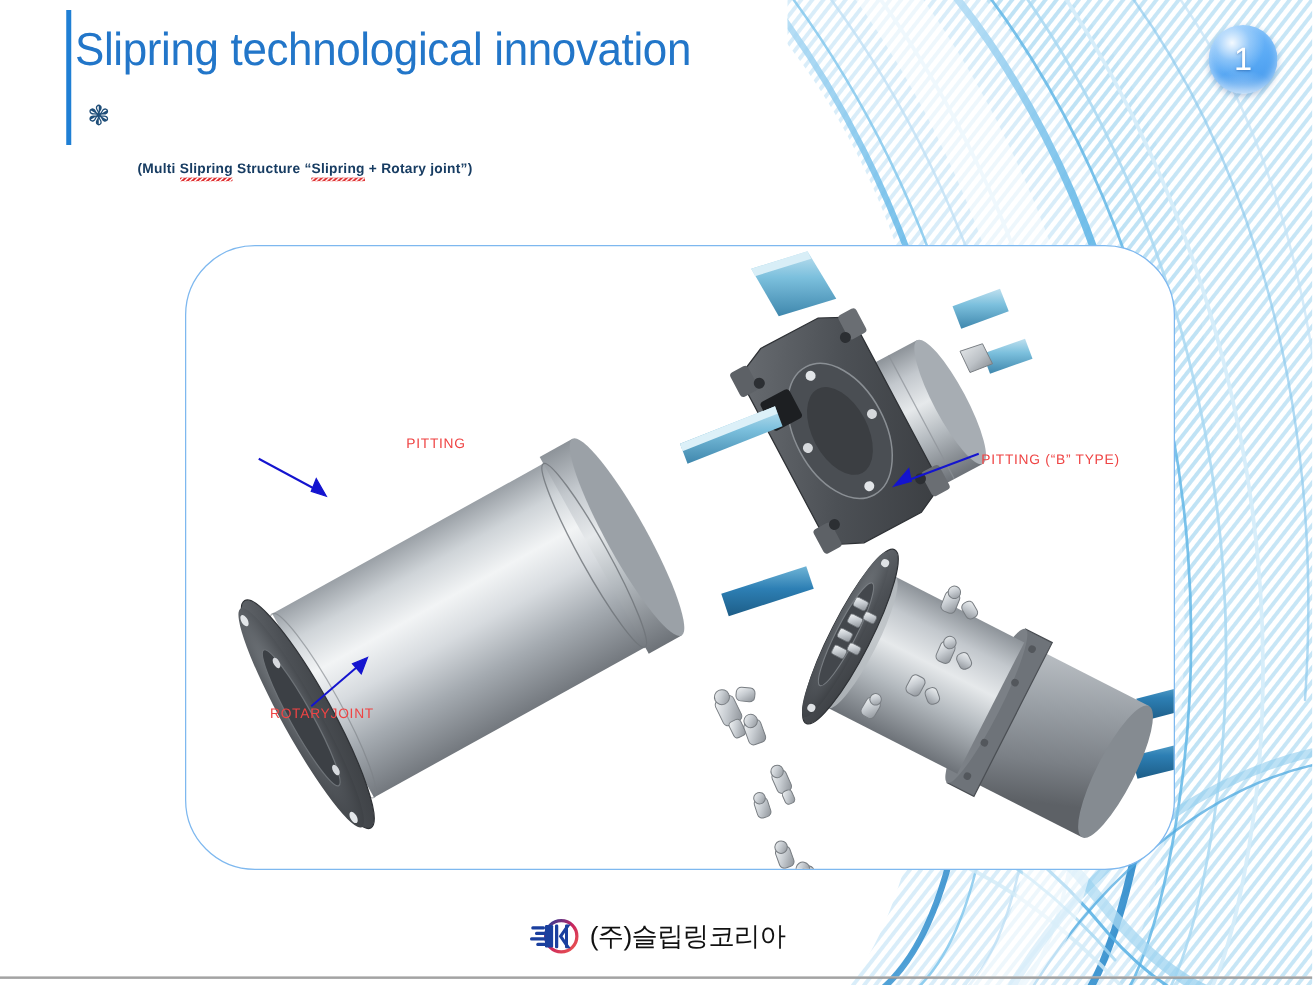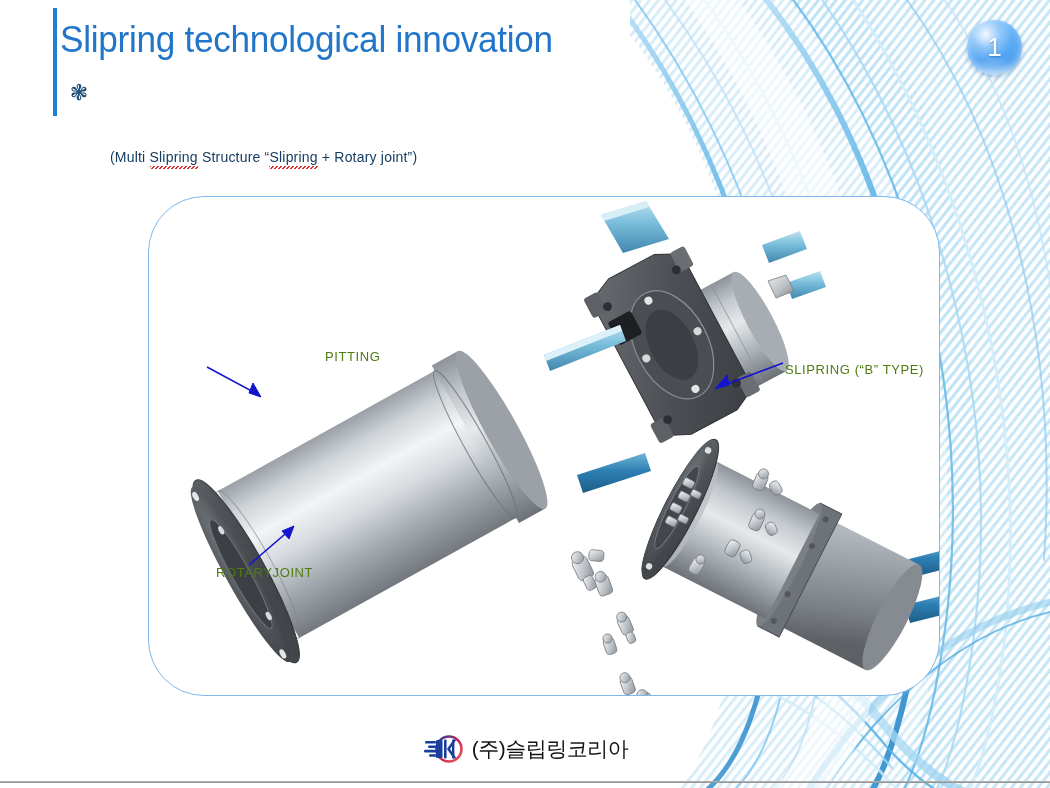--- a/index.html
+++ b/index.html
@@ -34,22 +34,22 @@
     position:absolute;left:68px;top:82px;width:22px;height:22px;
     color:#1f4e79;font-size:22px;line-height:22px;text-align:center;
   }
   .title-kr{
     position:absolute;left:105px;top:80px;
     font-size:30px;font-weight:bold;color:#173c62;
     letter-spacing:0.5px;white-space:nowrap;
   }
   .title-sub{
     position:absolute;left:110px;top:129px;
-    font-size:14px;font-weight:normal;color:#173c62;
-    letter-spacing:0.2px;white-space:nowrap;margin-top:20px;
+    font-size:11px;font-weight:bold;color:#173c62;
+    letter-spacing:0.2px;white-space:nowrap;
   }
   .sq{
     background-image:
       repeating-linear-gradient(135deg,#e03030 0 1.3px,transparent 1.3px 2.6px);
     background-repeat:repeat-x;
     background-size:4px 3px;
     background-position:left bottom;
     padding-bottom:4px;
   }
 
@@ -70,21 +70,21 @@
     position:absolute;left:148px;top:196px;width:790px;height:498px;
     background:#fff;border:1px solid #7eb8ef;border-radius:56px;
   }
 
   
   #drawing{position:absolute;left:0;top:0;width:790px;height:498px;}
   #drawing svg{display:block;width:100%;height:100%;}
 
   
   .callout{
-    position:absolute;color:#4d7c0f;font-size:13px;
+    position:absolute;color:#ef4444;font-size:11px;
     font-family:"Liberation Sans",sans-serif;
     letter-spacing:0.6px;white-space:nowrap;
   }
   .cal-pitting{left:325px;top:349px;}
   .cal-slipring{left:785px;top:362px;}
   .cal-rotary{left:216px;top:565px;text-align:center;}
 
   
   .footer{
     position:absolute;left:0;top:725px;width:1050px;height:48px;
@@ -443,21 +443,21 @@
             <line x1="100" y1="368" x2="142" y2="332" stroke-width="1.6"></line>
             <polygon points="145,329 133,334 140,342"></polygon>
           </g>
         </g>
       </svg>
     </div>
 
   </div>
 
   <div class="callout cal-pitting">PITTING</div>
-  <div class="callout cal-slipring">SLIPRING (“B” TYPE)</div>
+  <div class="callout cal-slipring">PITTING (“B” TYPE)</div>
   <div class="callout cal-rotary">ROTARYJOINT</div>
 
   <div class="footer">
     <div class="logo-mark">
       <svg viewBox="0 0 46 34" aria-hidden="true">
         <defs>
           <linearGradient id="logoRing" x1="0" y1="0" x2="1" y2="1">
             <stop offset="0" stop-color="#1a3f9e"></stop>
             <stop offset="0.5" stop-color="#c9255e"></stop>
             <stop offset="1" stop-color="#ef5a4e"></stop>

